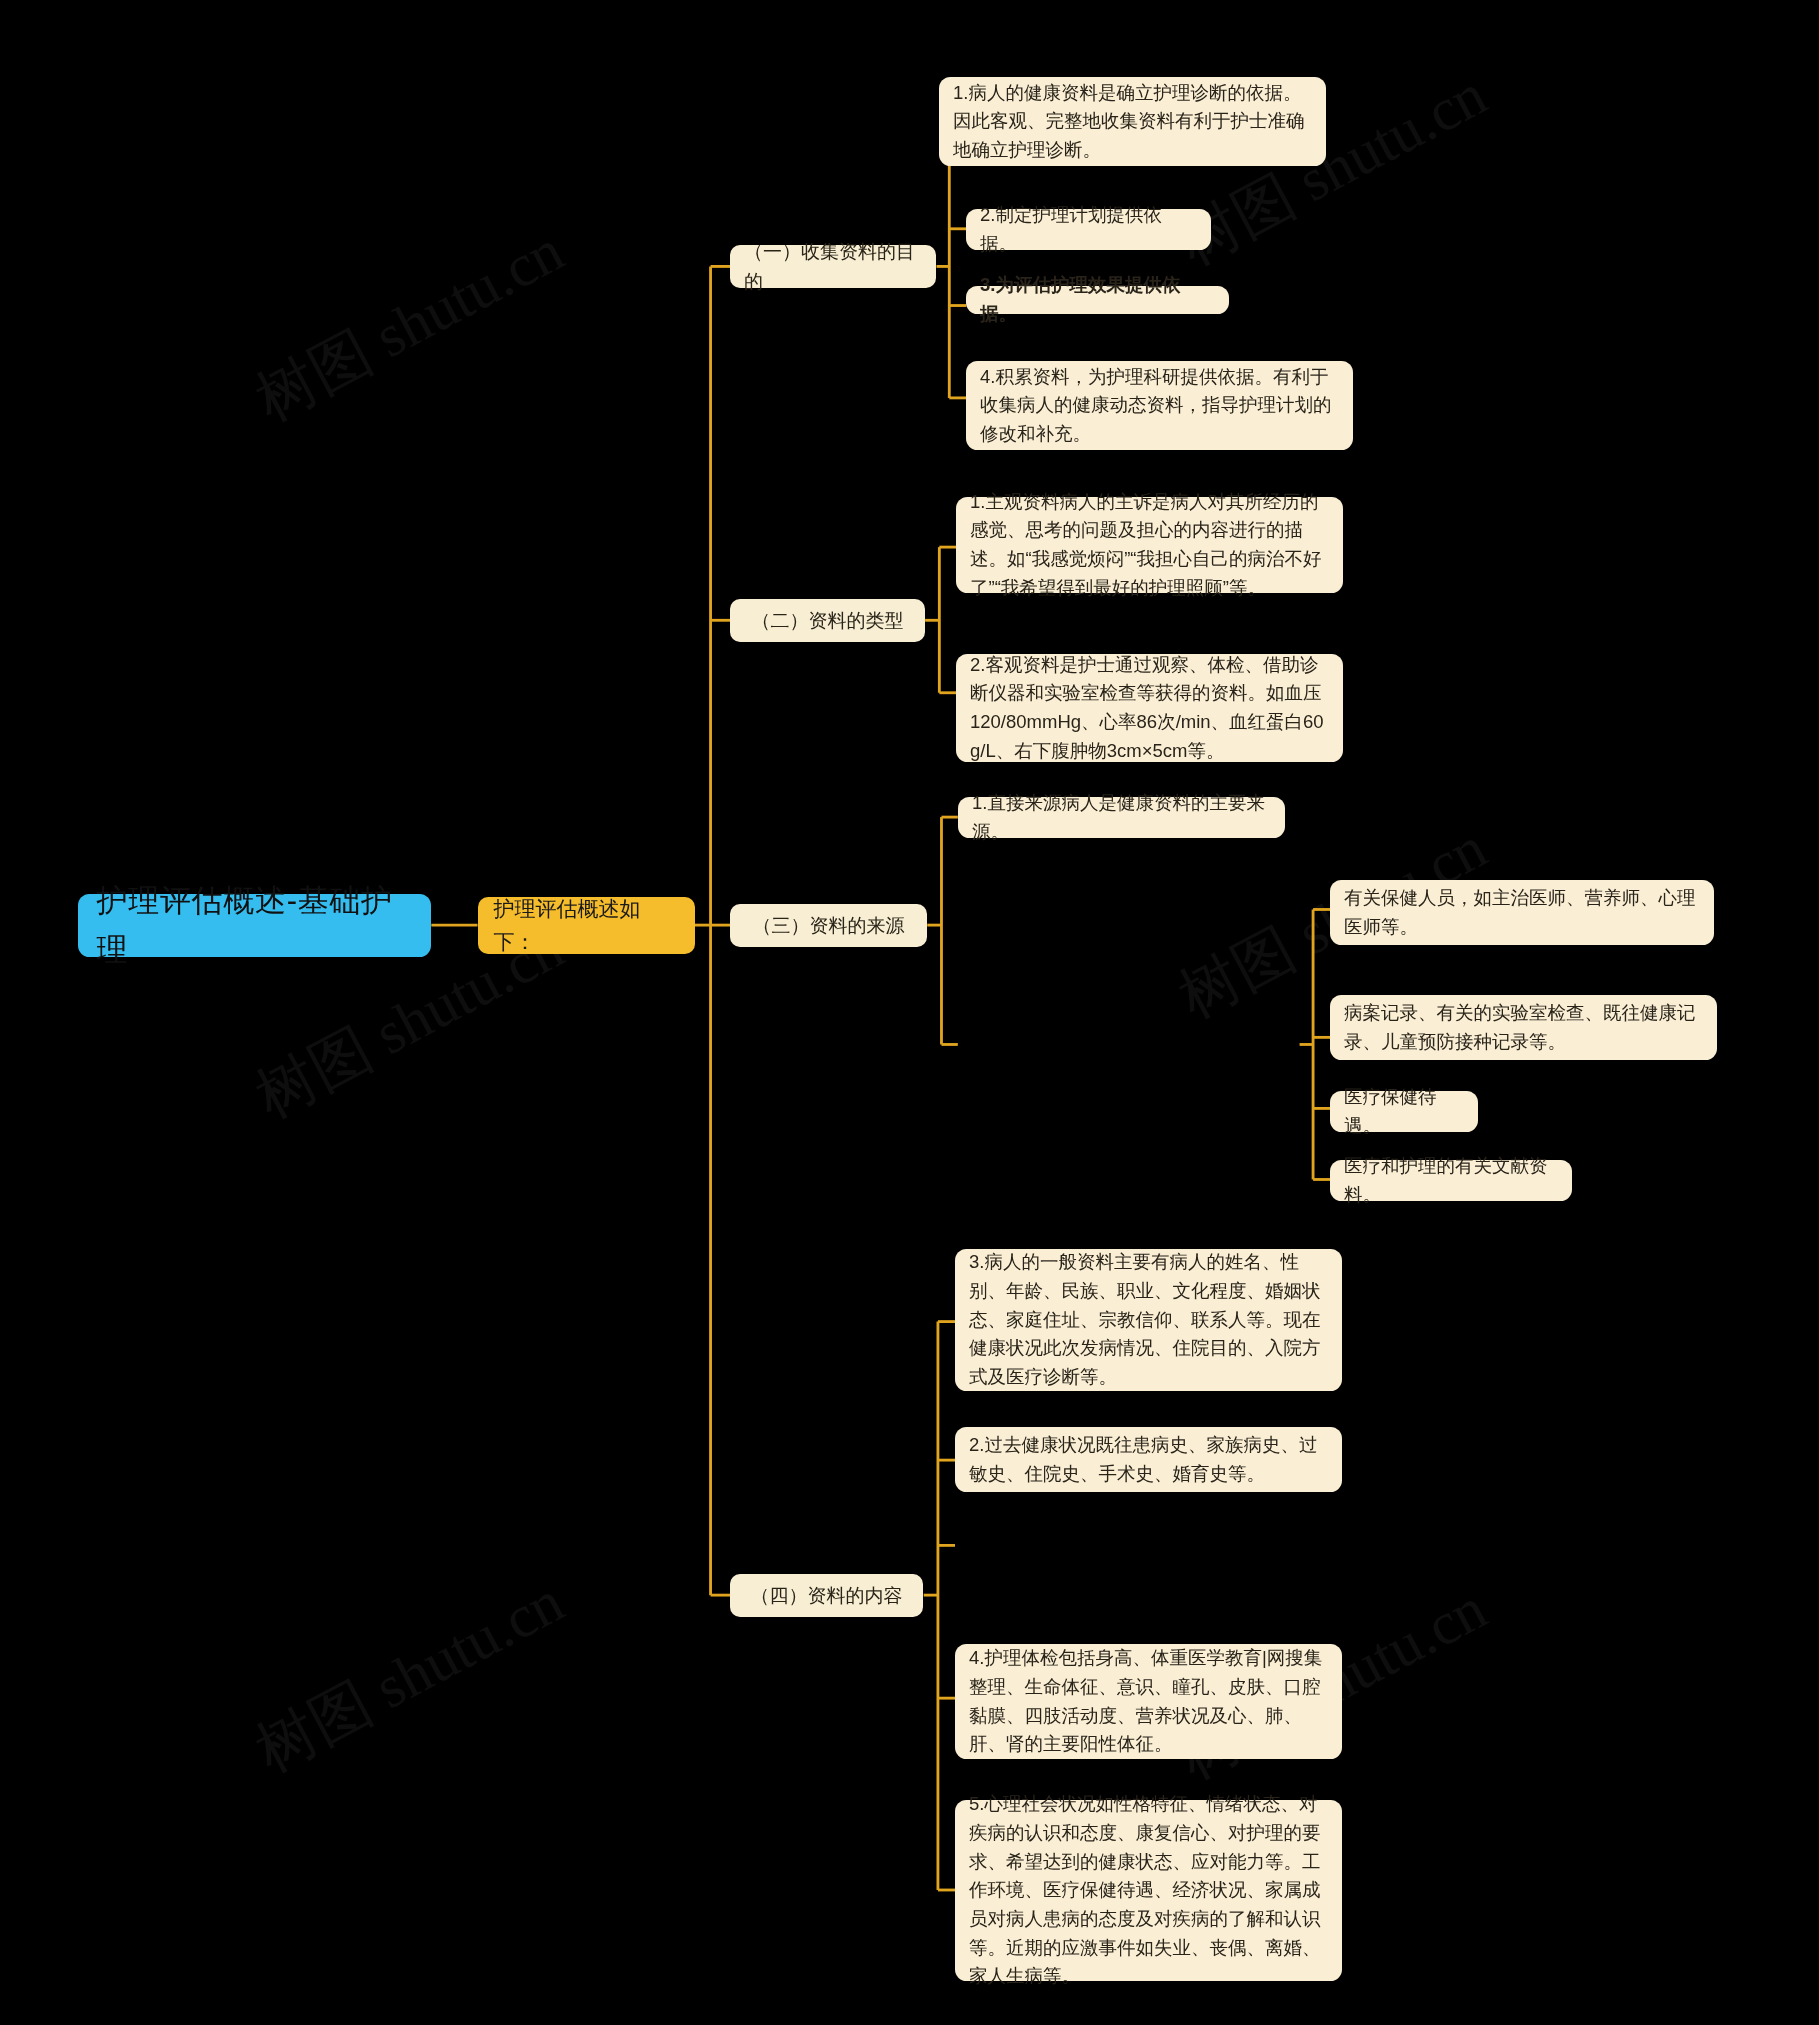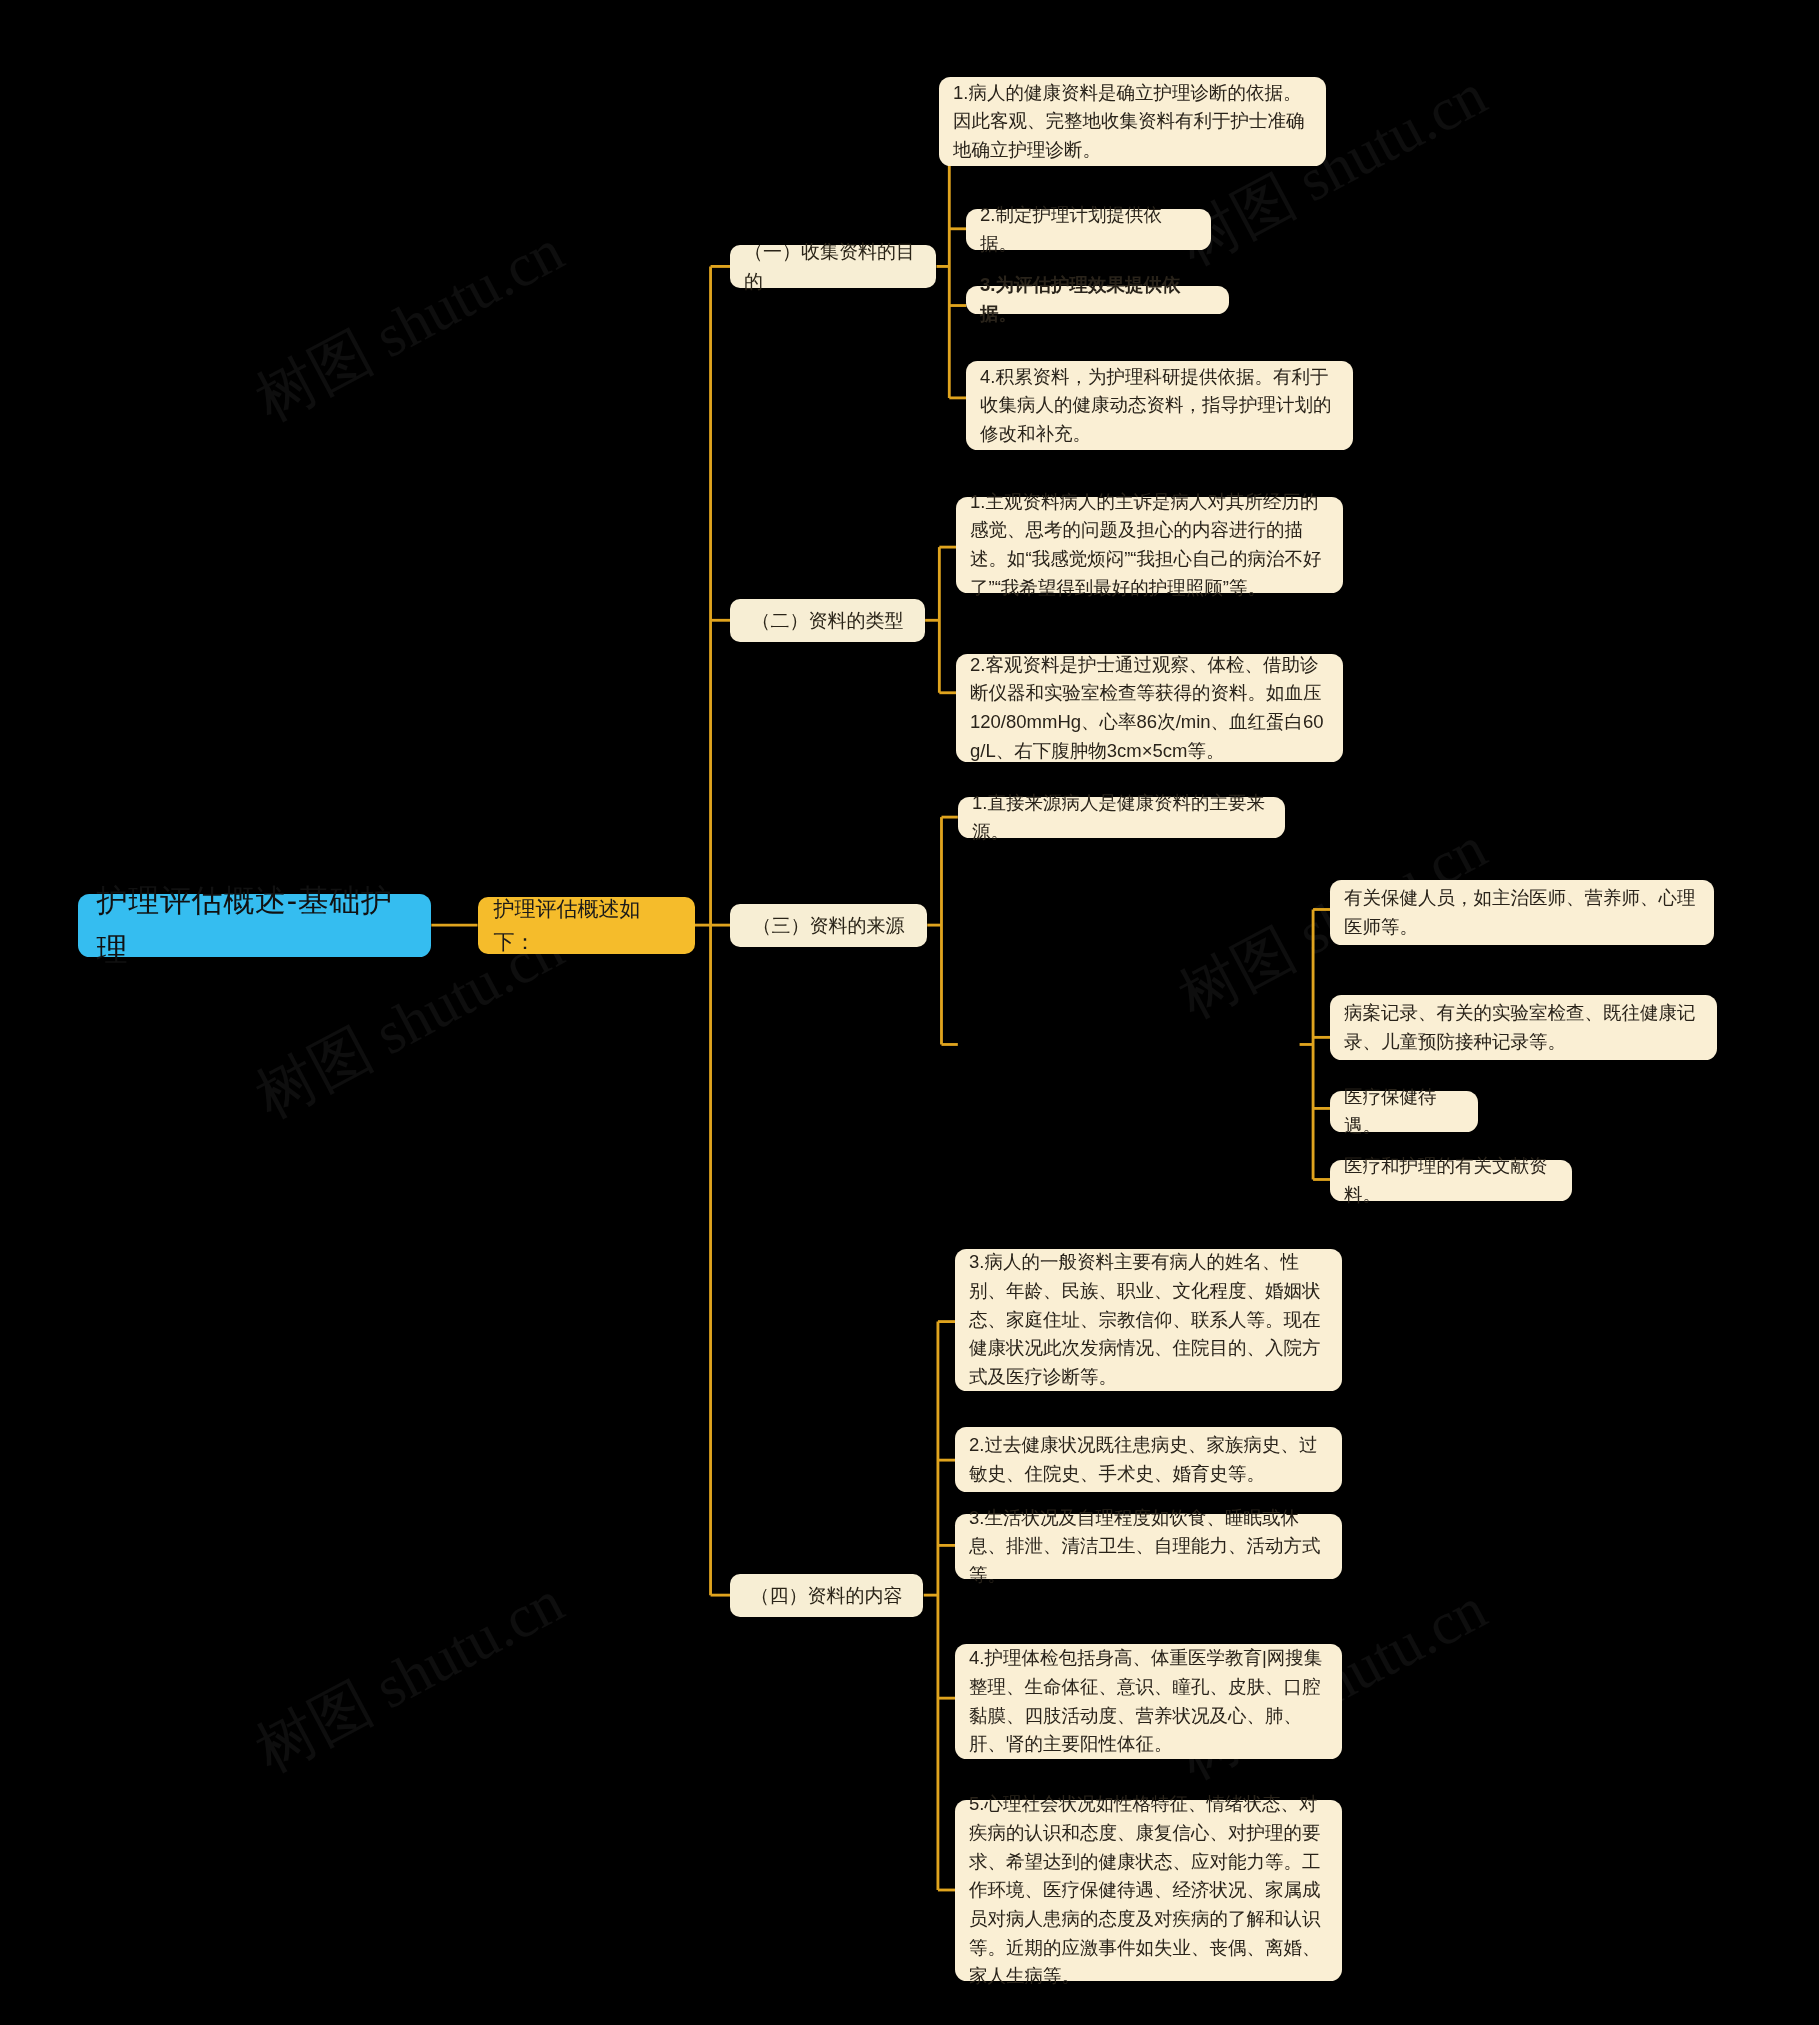--- a/index.html
+++ b/index.html
@@ -170,20 +170,19 @@
   <div class="node leaf" style="left:1330px; top:1091px; width:148px; height:41px;">医疗保健待遇。</div>
 
   <div class="node leaf" style="left:1330px; top:1160px; width:242px; height:41px;">医疗和护理的有关文献资料。</div>
 
   <div class="node lvl2" style="left:730px; top:1574px; width:193px; height:43px;">（四）资料的内容</div>
 
   <div class="node leaf" style="left:955px; top:1249px; width:387px; height:142px;">3.病人的一般资料主要有病人的姓名、性别、年龄、民族、职业、文化程度、婚姻状态、家庭住址、宗教信仰、联系人等。现在健康状况此次发病情况、住院目的、入院方式及医疗诊断等。</div>
 
   <div class="node leaf" style="left:955px; top:1427px; width:387px; height:65px;">2.过去健康状况既往患病史、家族病史、过敏史、住院史、手术史、婚育史等。</div>
 
-  <div class="node leaf" style="left:955px; top:1514px; width:387px; height:65px;">3.生活状况及自理程度如饮食、睡眠或休息、排泄、清洁卫生、自理能力、活动方式等。</div>
 
   <div class="node leaf" style="left:955px; top:1644px; width:387px; height:115px;">4.护理体检包括身高、体重医学教育|网搜集整理、生命体征、意识、瞳孔、皮肤、口腔黏膜、四肢活动度、营养状况及心、肺、肝、肾的主要阳性体征。</div>
 
   <div class="node leaf" style="left:955px; top:1800px; width:387px; height:181px;">5.心理社会状况如性格特征、情绪状态、对疾病的认识和态度、康复信心、对护理的要求、希望达到的健康状态、应对能力等。工作环境、医疗保健待遇、经济状况、家属成员对病人患病的态度及对疾病的了解和认识等。近期的应激事件如失业、丧偶、离婚、家人生病等。</div>
 
 </div>
 
 
 </body></html>

